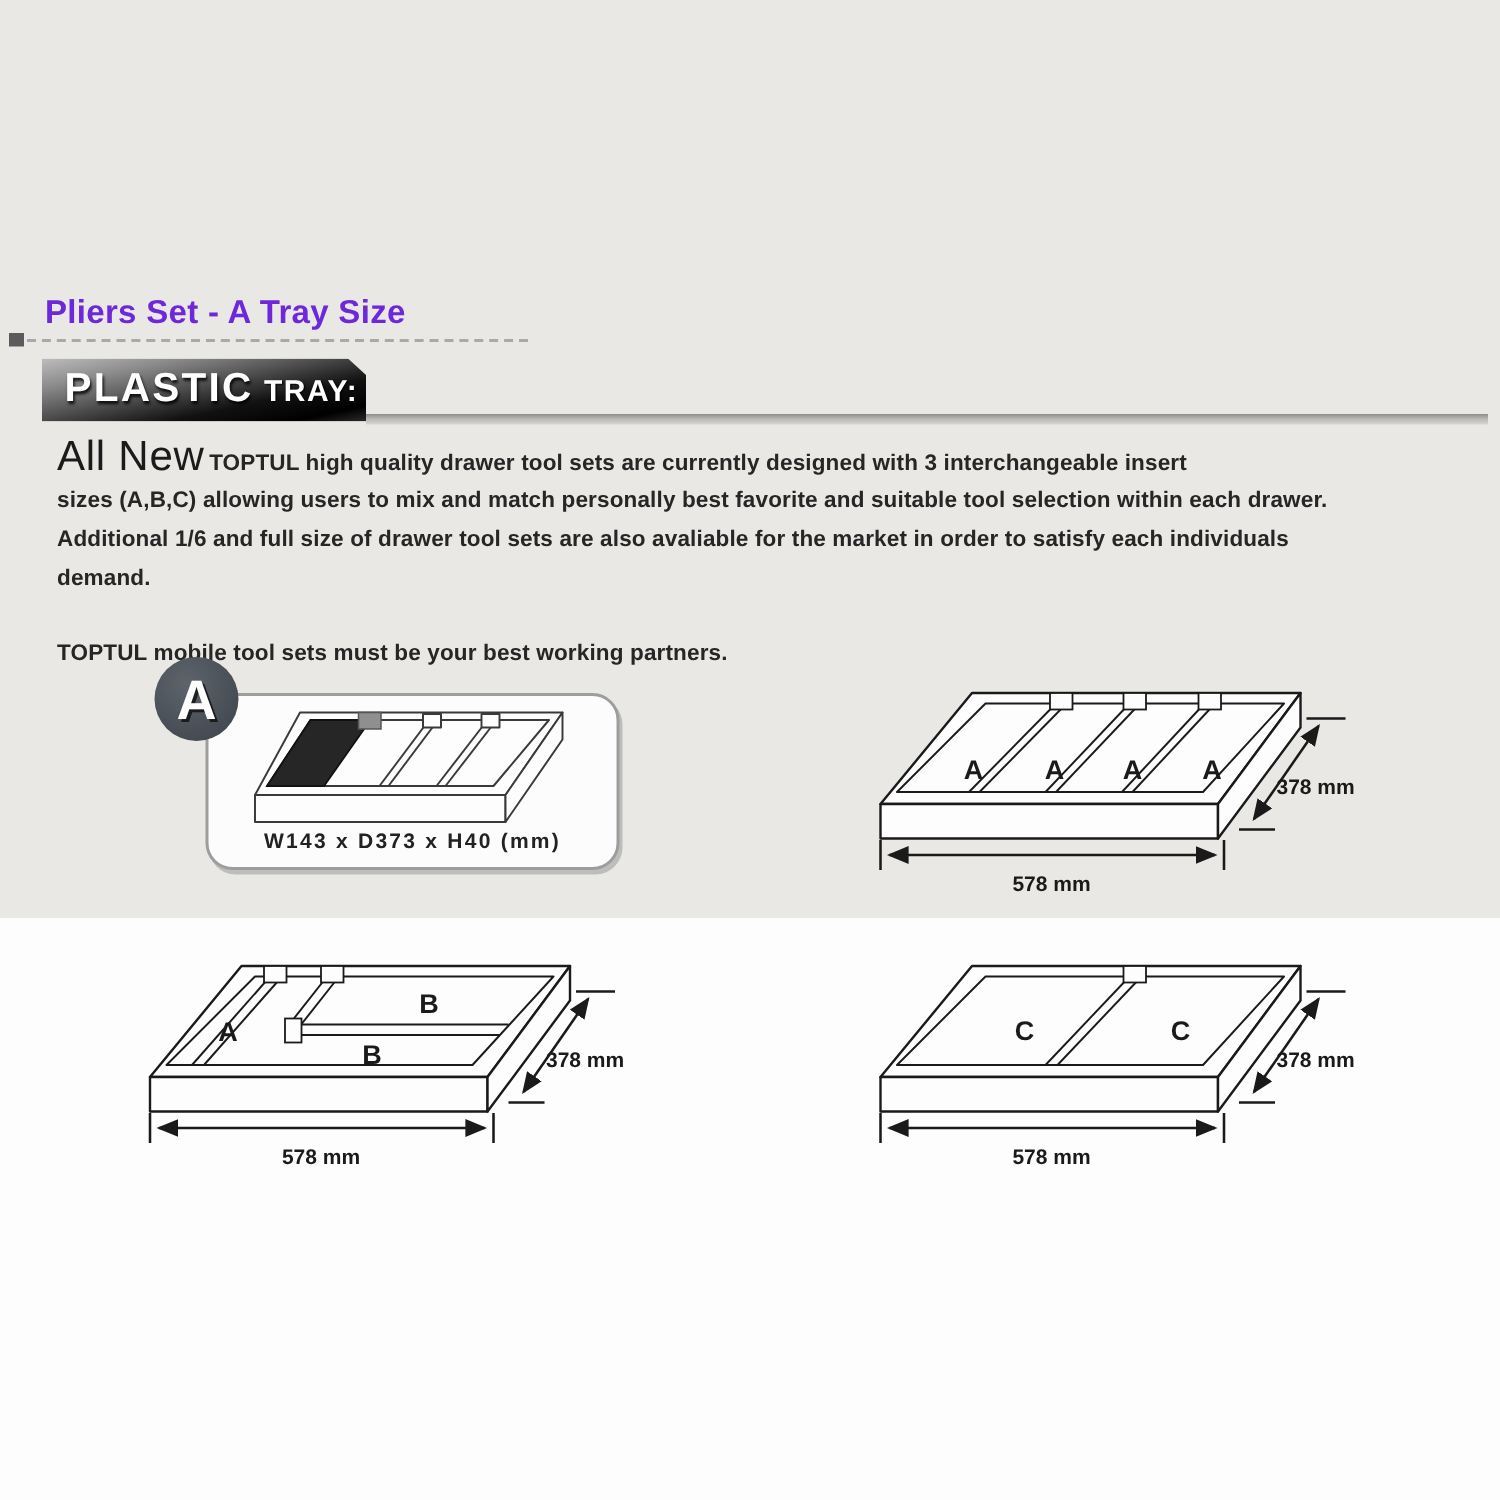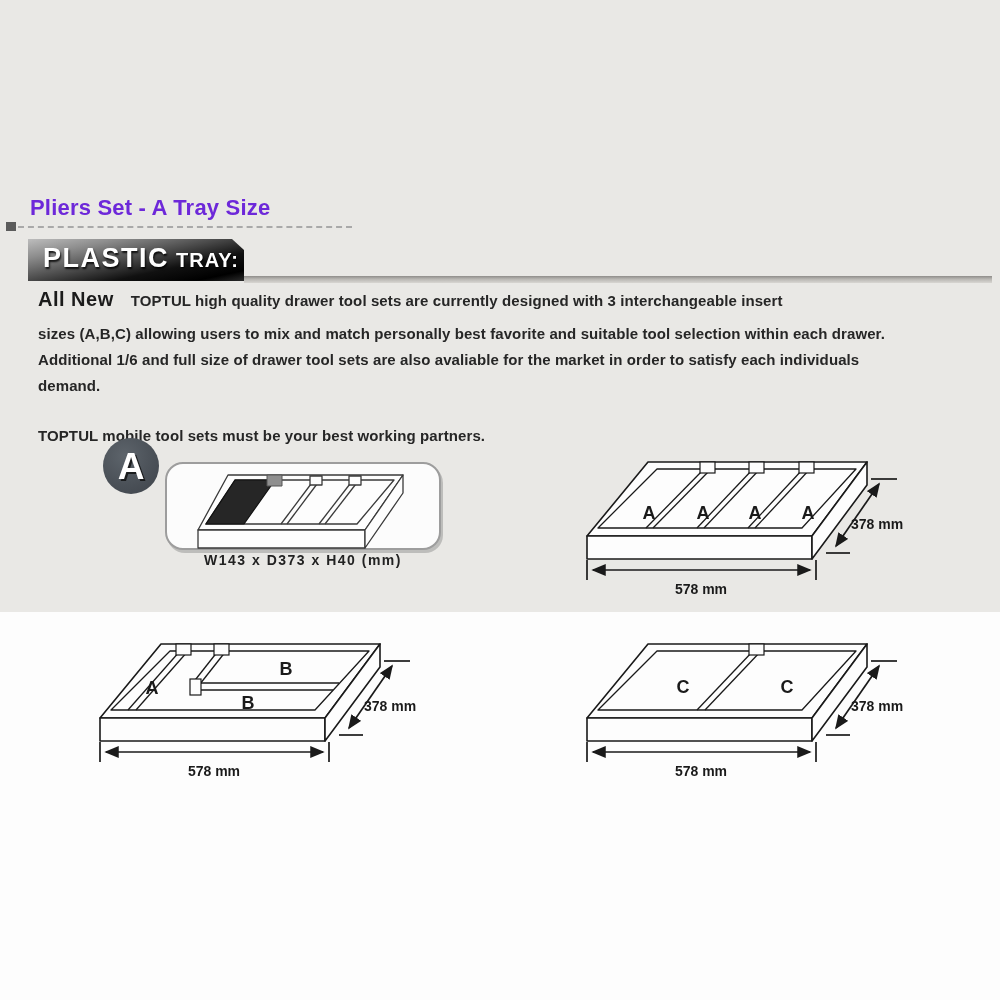--- a/index.html
+++ b/index.html
@@ -39,42 +39,42 @@
   .banner-bar{
     left:244px;top:276px;width:748px;height:7px;
     background:linear-gradient(180deg,#8f8d8a 0%,#b9b7b3 45%,#d8d6d2 100%);
   }
   
   .intro-line{
     left:38px;color:#262626;font-size:15px;font-weight:bold;
     letter-spacing:0.1px;white-space:nowrap;
   }
   .intro-lead{
-    font-size:20px;font-weight:bold;color:#1b1b1b;margin-right:17px;letter-spacing:0.5px;
+    font-size:28px;font-weight:normal;color:#1b1b1b;margin-right:3px;letter-spacing:0.5px;
   }
   .l1{top:288px;}
   .l2{top:325px;}
   .l3{top:351px;}
   .l4{top:377px;}
   .l5{top:427px;}
   
   .badge-a{
     left:103px;top:438px;width:56px;height:56px;border-radius:50%;
     background:radial-gradient(circle at 38% 32%,#5d646b 0%,#4b5158 55%,#3e434a 100%);
     display:flex;align-items:center;justify-content:center;z-index:3;
   }
   .badge-a span{
     color:#fff;font-size:37px;font-weight:bold;line-height:1;
     text-shadow:2px 2px 0 rgba(10,10,10,0.75);
   }
   
   .panel{
-    left:137px;top:462px;width:276px;height:88px;background:#fcfcfc;
+    left:137px;top:462px;width:276px;height:118px;background:#fcfcfc;
     border:2px solid #9d9d9d;border-radius:18px;box-sizing:border-box;
-    box-shadow:2px 3px 0 rgba(110,110,110,0.35);z-index:2;margin-left:28px;
+    box-shadow:2px 3px 0 rgba(110,110,110,0.35);z-index:2;
   }
   .panel-label{
     position:absolute;left:0;right:0;top:88px;text-align:center;
     font-size:14px;font-weight:bold;letter-spacing:1.5px;color:#222;white-space:nowrap;
   }
   .panel-svg{position:absolute;left:18px;top:2px;}
   
   svg.diagram{position:absolute;overflow:visible;}
   svg .face{fill:#fdfdfd;stroke:#1a1a1a;stroke-width:1.6;stroke-linejoin:round;}
   svg .rim{fill:none;stroke:#1a1a1a;stroke-width:1.3;stroke-linejoin:round;}

